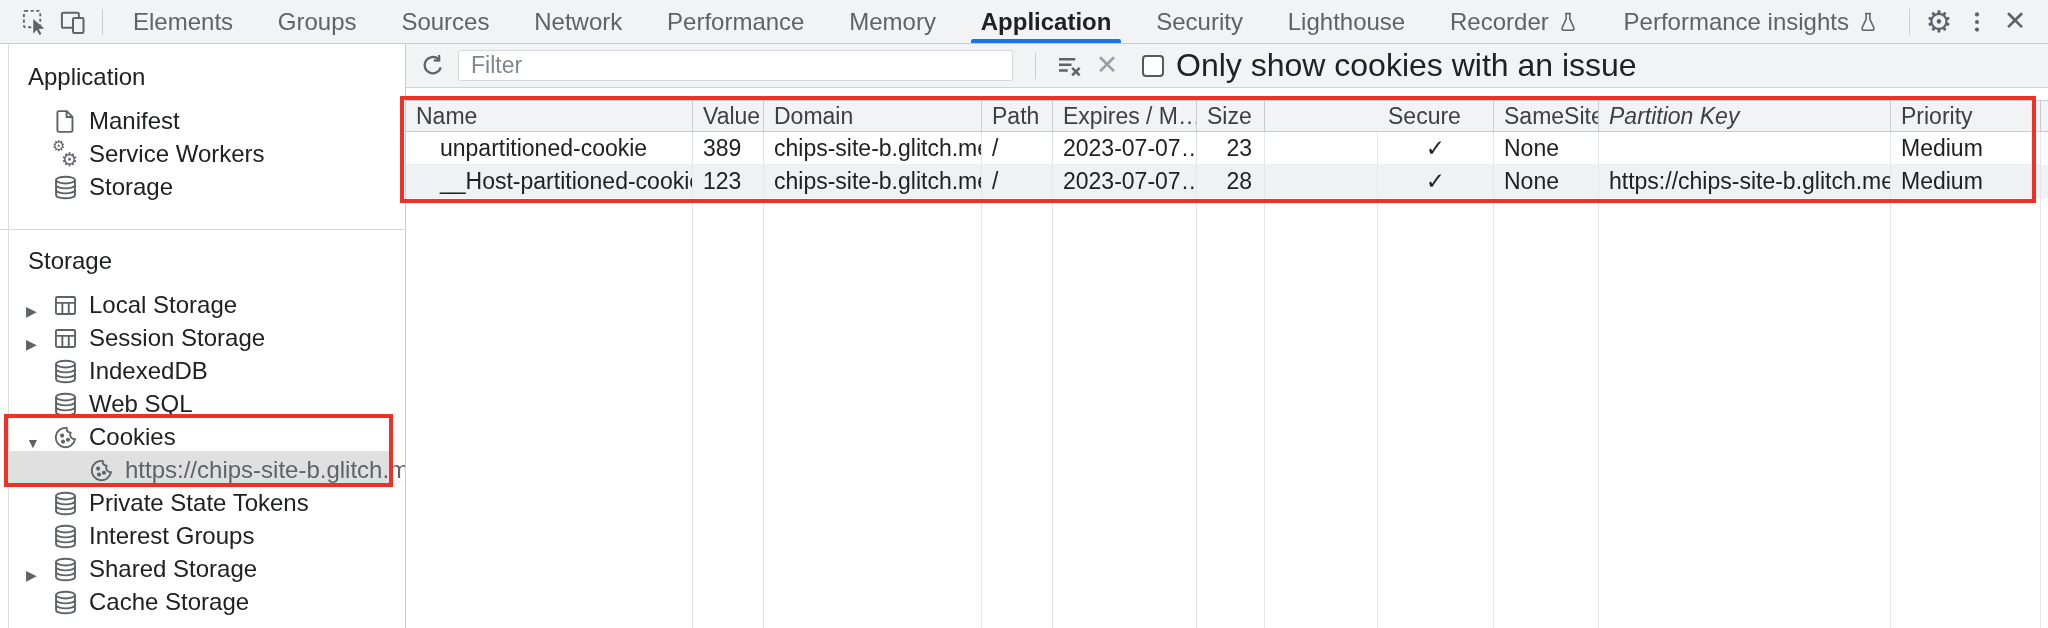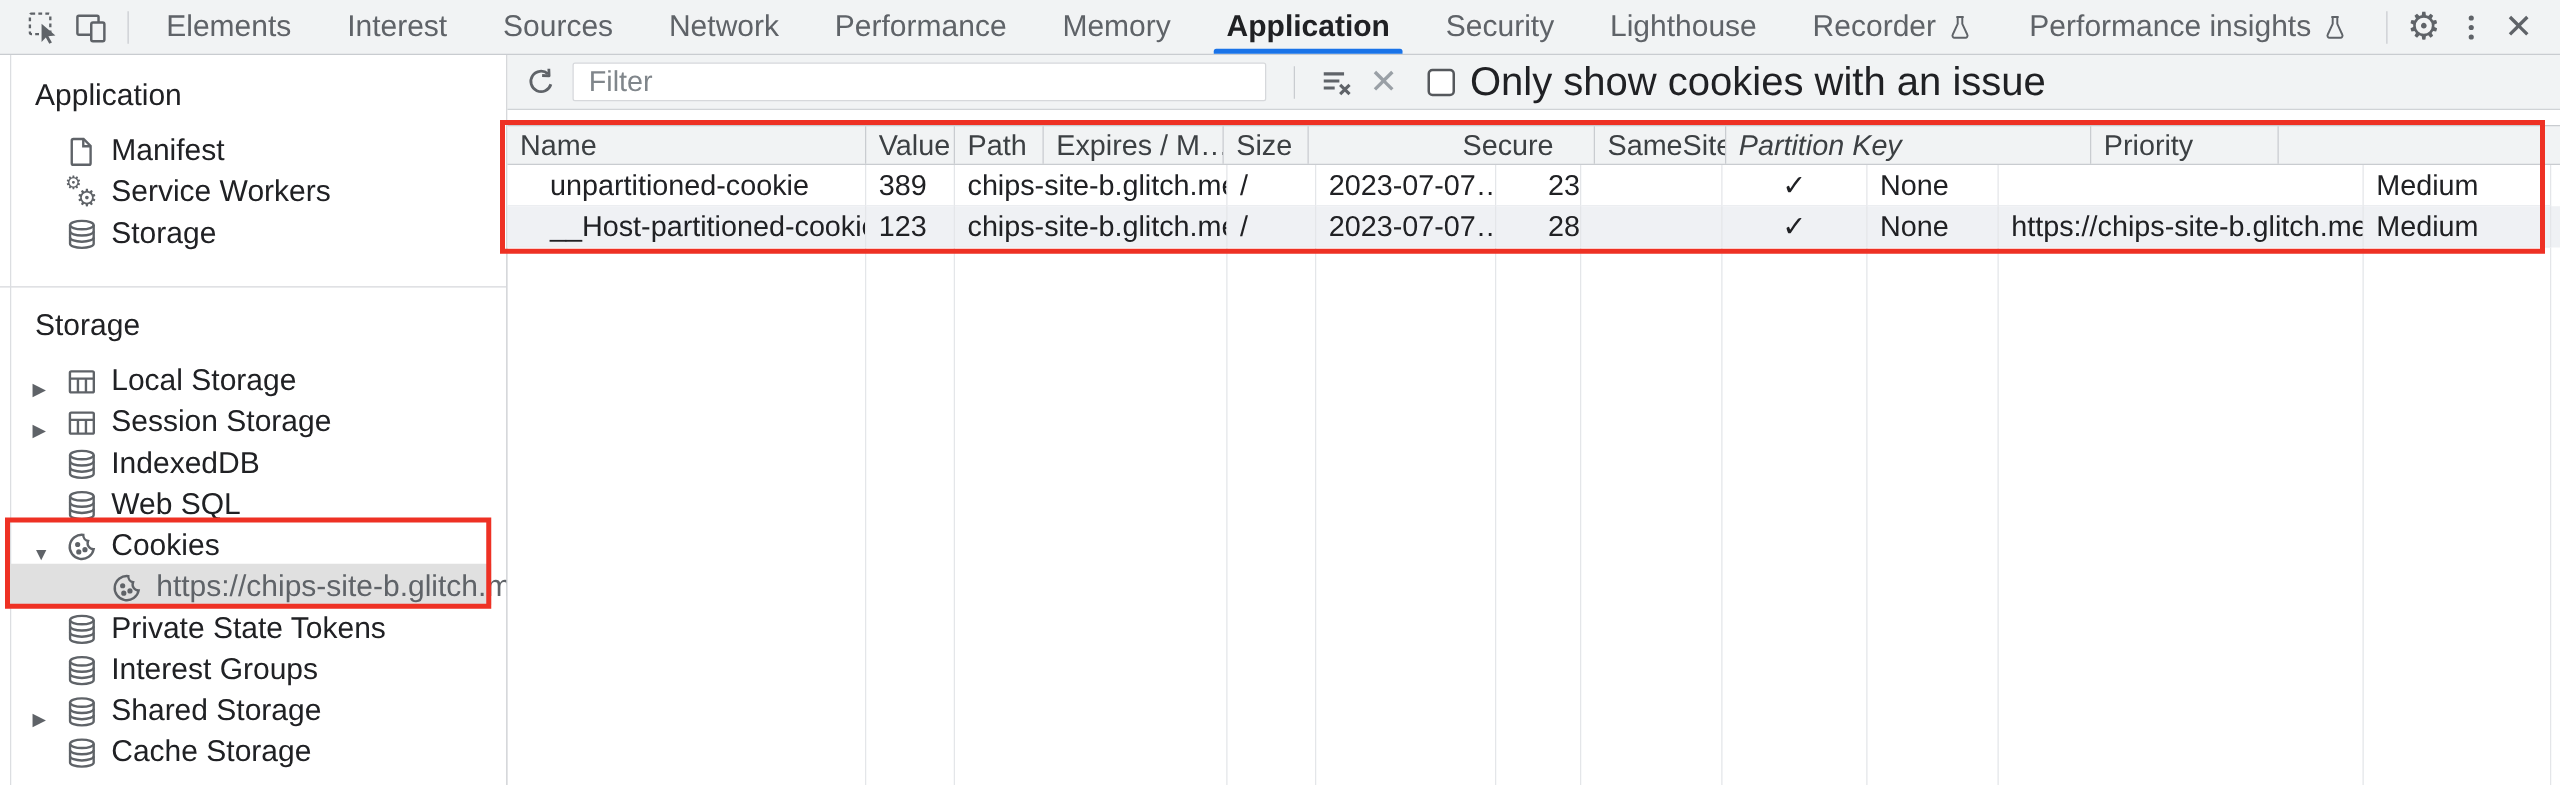--- a/index.html
+++ b/index.html
@@ -68,21 +68,21 @@
   .colgrid > .fill { border-right:none; flex:1; }
   .gheader { position:relative; z-index:2; display:flex; height:32px; background:#f1f3f4;
     border-top:1px solid #c9ccd0; border-bottom:1px solid #c9ccd0; }
   .gheader .hcell { font-size:23px; color:#3c4043; padding:0 0 0 10px; display:flex; align-items:center;
     border-right:1px solid #c9ccd0; white-space:nowrap; overflow:hidden; flex:0 0 auto; }
   .grow { position:relative; z-index:1; display:flex; height:33px; background:#fff; }
   .grow.alt { background:#eff1f4; }
   .grow .cell { font-size:23px; color:#202124; padding-left:10px; display:flex; align-items:center;
     border-right:1px solid #e4e6e9; white-space:nowrap; overflow:hidden; flex:0 0 auto; border-bottom:1px solid #eceef1; }
   .grow .cell.c-name { padding-left:34px; }
-  .grow .cell.num { justify-content:flex-end; }
+  .grow .cell.num { justify-content:flex-end; padding-right:12px; }
   .grow .cell.center { justify-content:center; padding-left:0; }
   .table-red { left:-6px; top:-4px; width:calc(100% - 6px); height:107px; }
 
   svg.ic { display:block; }
 </style>
 </head>
 <body>
 
 <div class="app">
 
@@ -100,21 +100,21 @@
           <rect x="12" y="8.5" width="9" height="13" rx="1.2" fill="#f1f3f4"></rect>
         </svg>
       </div>
       <div class="vdiv"></div>
     </div>
     <div class="tabs" id="tabs">
         <div class="tab">
           <span>Elements</span>
         </div>
         <div class="tab">
-          <span>Interest</span>
+          <span>Groups</span>
         </div>
         <div class="tab">
           <span>Sources</span>
         </div>
         <div class="tab">
           <span>Network</span>
         </div>
         <div class="tab">
           <span>Performance</span>
         </div>
@@ -362,20 +362,21 @@
             <div style="width: 113px;"></div>
             <div style="width: 116px;"></div>
             <div style="width: 105px;"></div>
             <div style="width: 292px;"></div>
             <div style="width: 150px;"></div>
             <div class="fill"></div>
           </div>
         <div class="gheader" id="gheader">
             <div class="hcell" style="width: 287px;">Name</div>
             <div class="hcell" style="width: 71px;">Value</div>
+            <div class="hcell" style="width: 218px;">Domain</div>
             <div class="hcell" style="width: 71px;">Path</div>
             <div class="hcell" style="width: 144px;">Expires / M…</div>
             <div class="hcell" style="width: 68px;">Size</div>
             <div class="hcell" style="width: 113px; margin-top: 36px;">HttpOnly</div>
             <div class="hcell" style="width: 116px;">Secure</div>
             <div class="hcell" style="width: 105px;">SameSite</div>
             <div class="hcell" style="width: 292px; font-style: italic;">Partition Key</div>
             <div class="hcell" style="width: 150px;">Priority</div>
           </div>
         <div id="grows">

